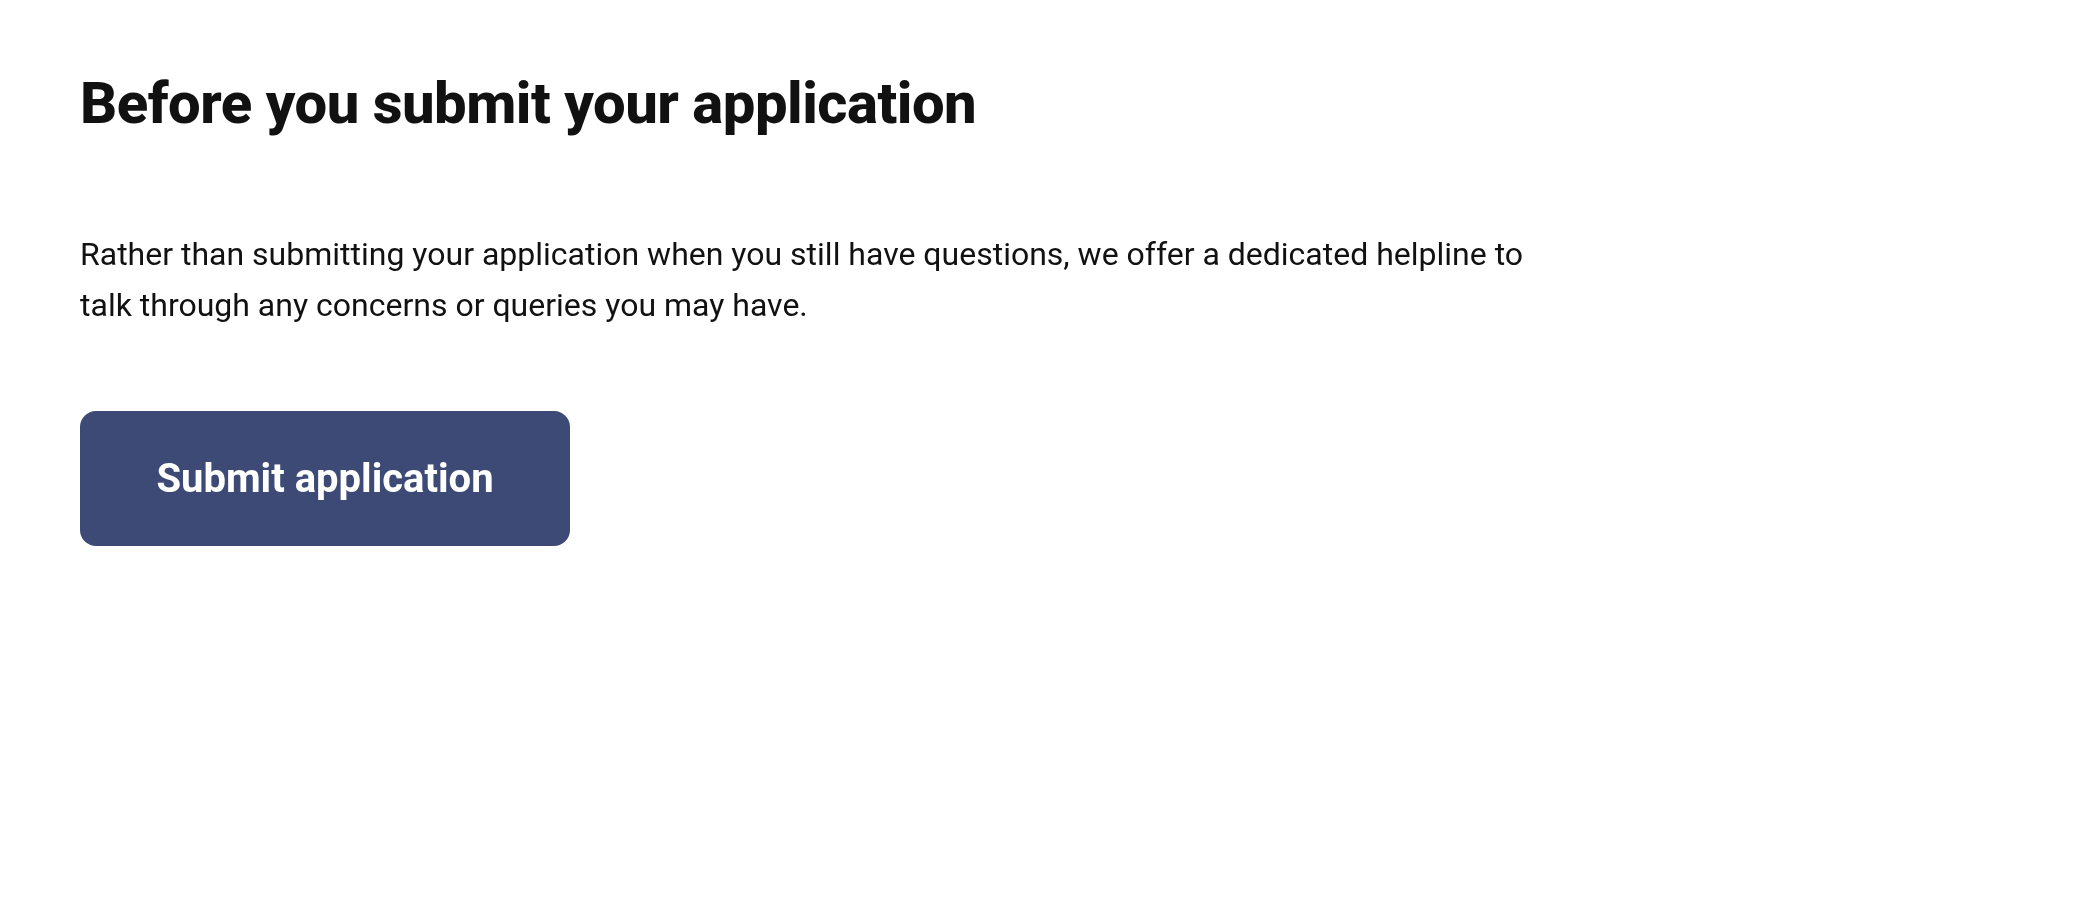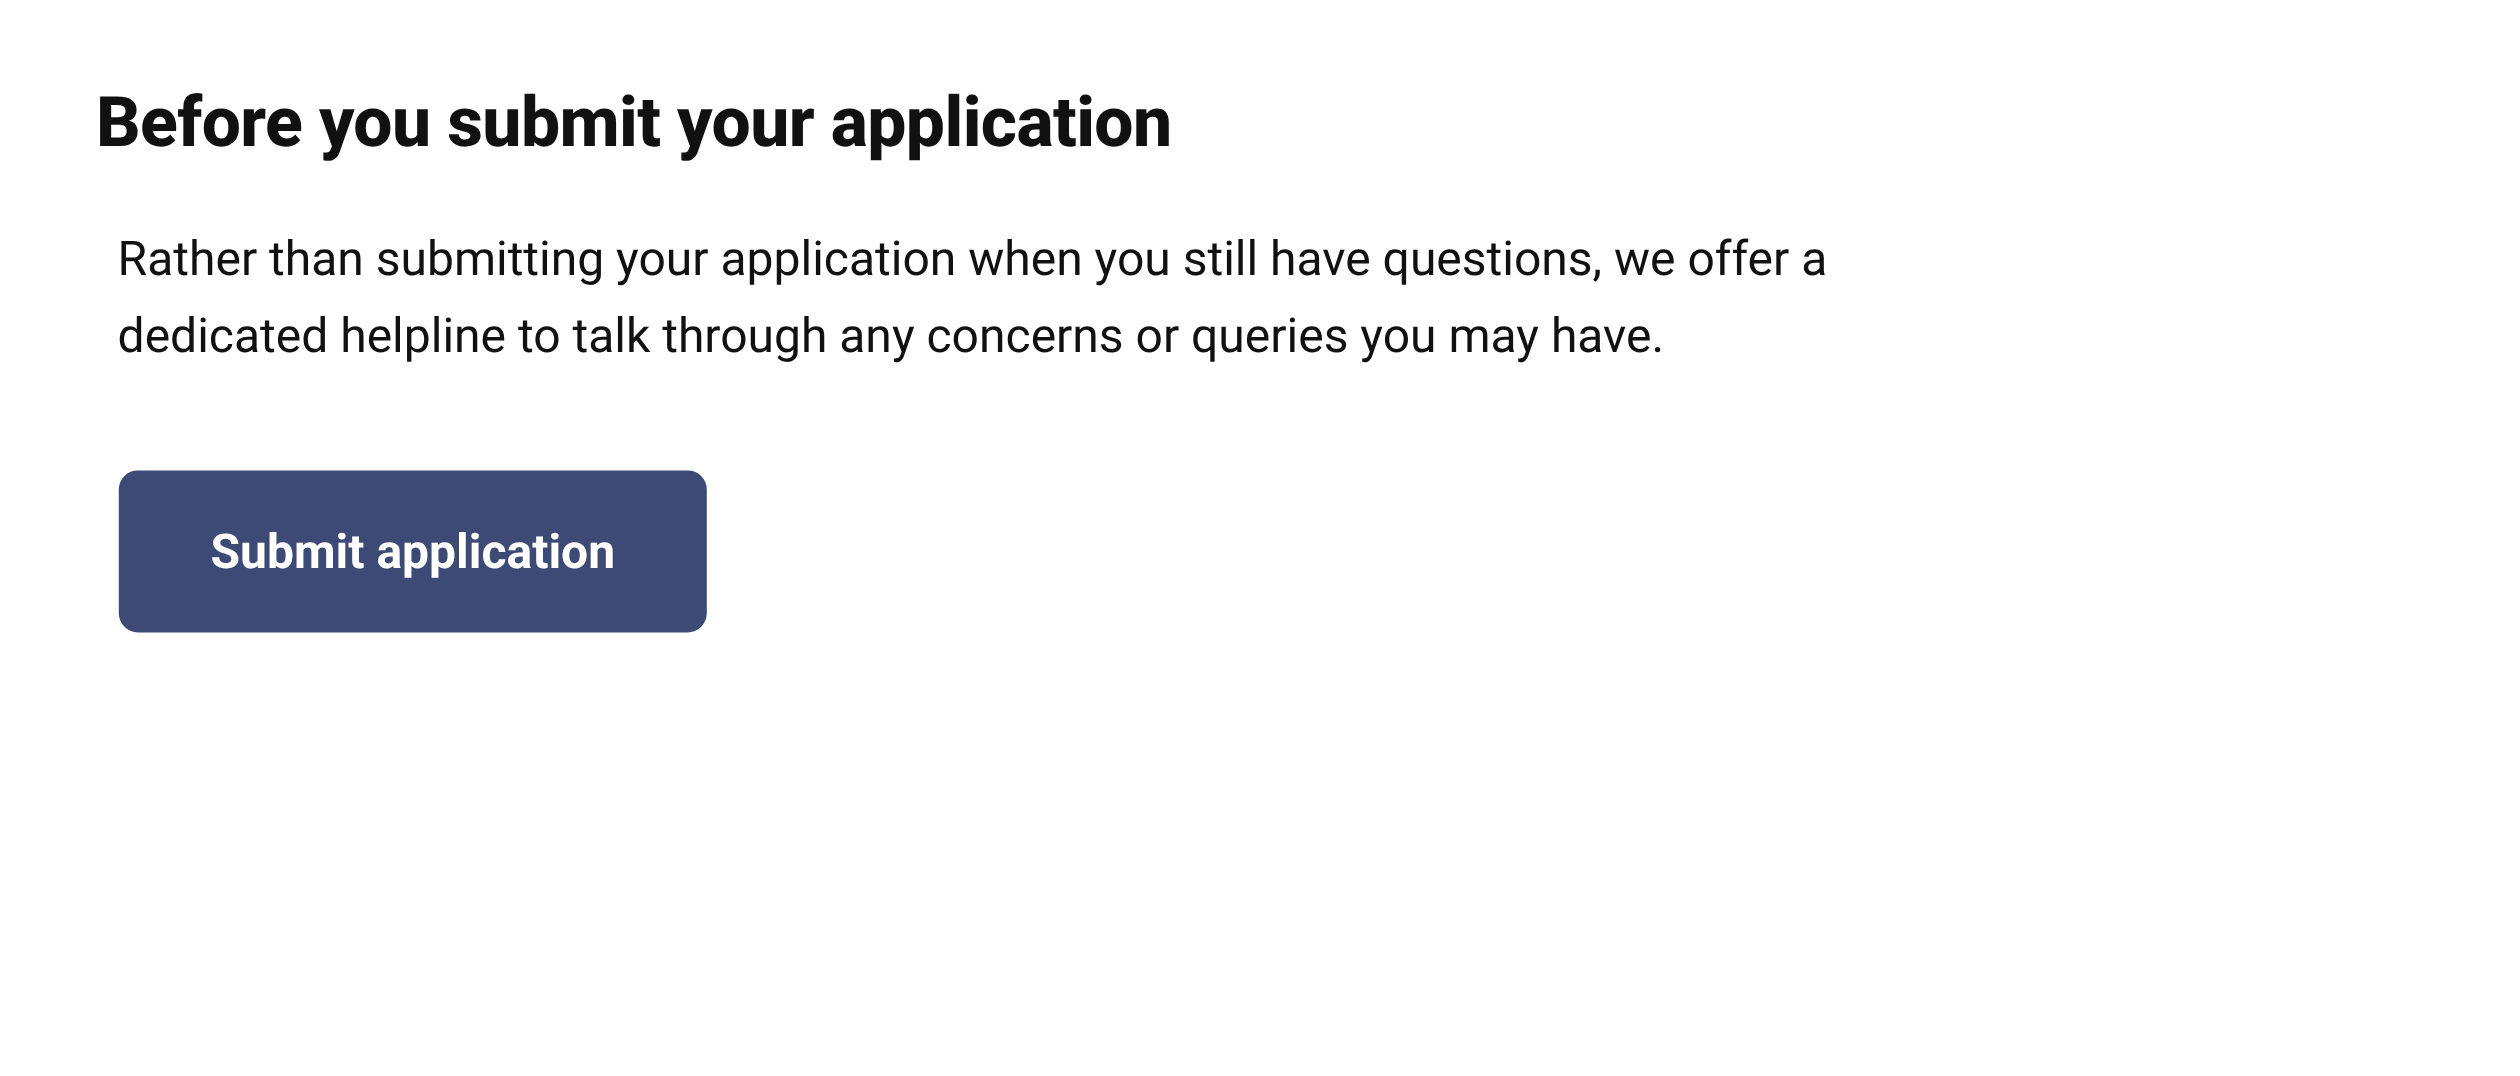--- a/index.html
+++ b/index.html
@@ -10,36 +10,34 @@
     body {
       font-family: -apple-system, BlinkMacSystemFont, "Segoe UI", Roboto, "Helvetica Neue", Arial, sans-serif;
       background: #ffffff;
       padding: 70px 80px;
     }
     .heading {
       font-size: 58px;
       font-weight: 800;
       color: #111111;
       letter-spacing: -0.5px;
-      margin-bottom: 47px;
+      margin-bottom: 92px;
       line-height: 1.15;
     }
     .description {
-      font-size: 40px;
+      font-size: 32px;
       font-weight: 400;
       color: #111111;
       line-height: 1.6;
       margin-bottom: 80px;
       max-width: 1480px;
-      margin-left: 18px;
     }
     .button-row {
       display: flex;
       gap: 60px;
-      margin-left: 19px;
     }
     .btn {
       background: #3c4a75;
       color: #ffffff;
       border: none;
       border-radius: 16px;
       padding: 44px 60px;
       font-size: 40px;
       font-weight: 700;
       cursor: pointer;

